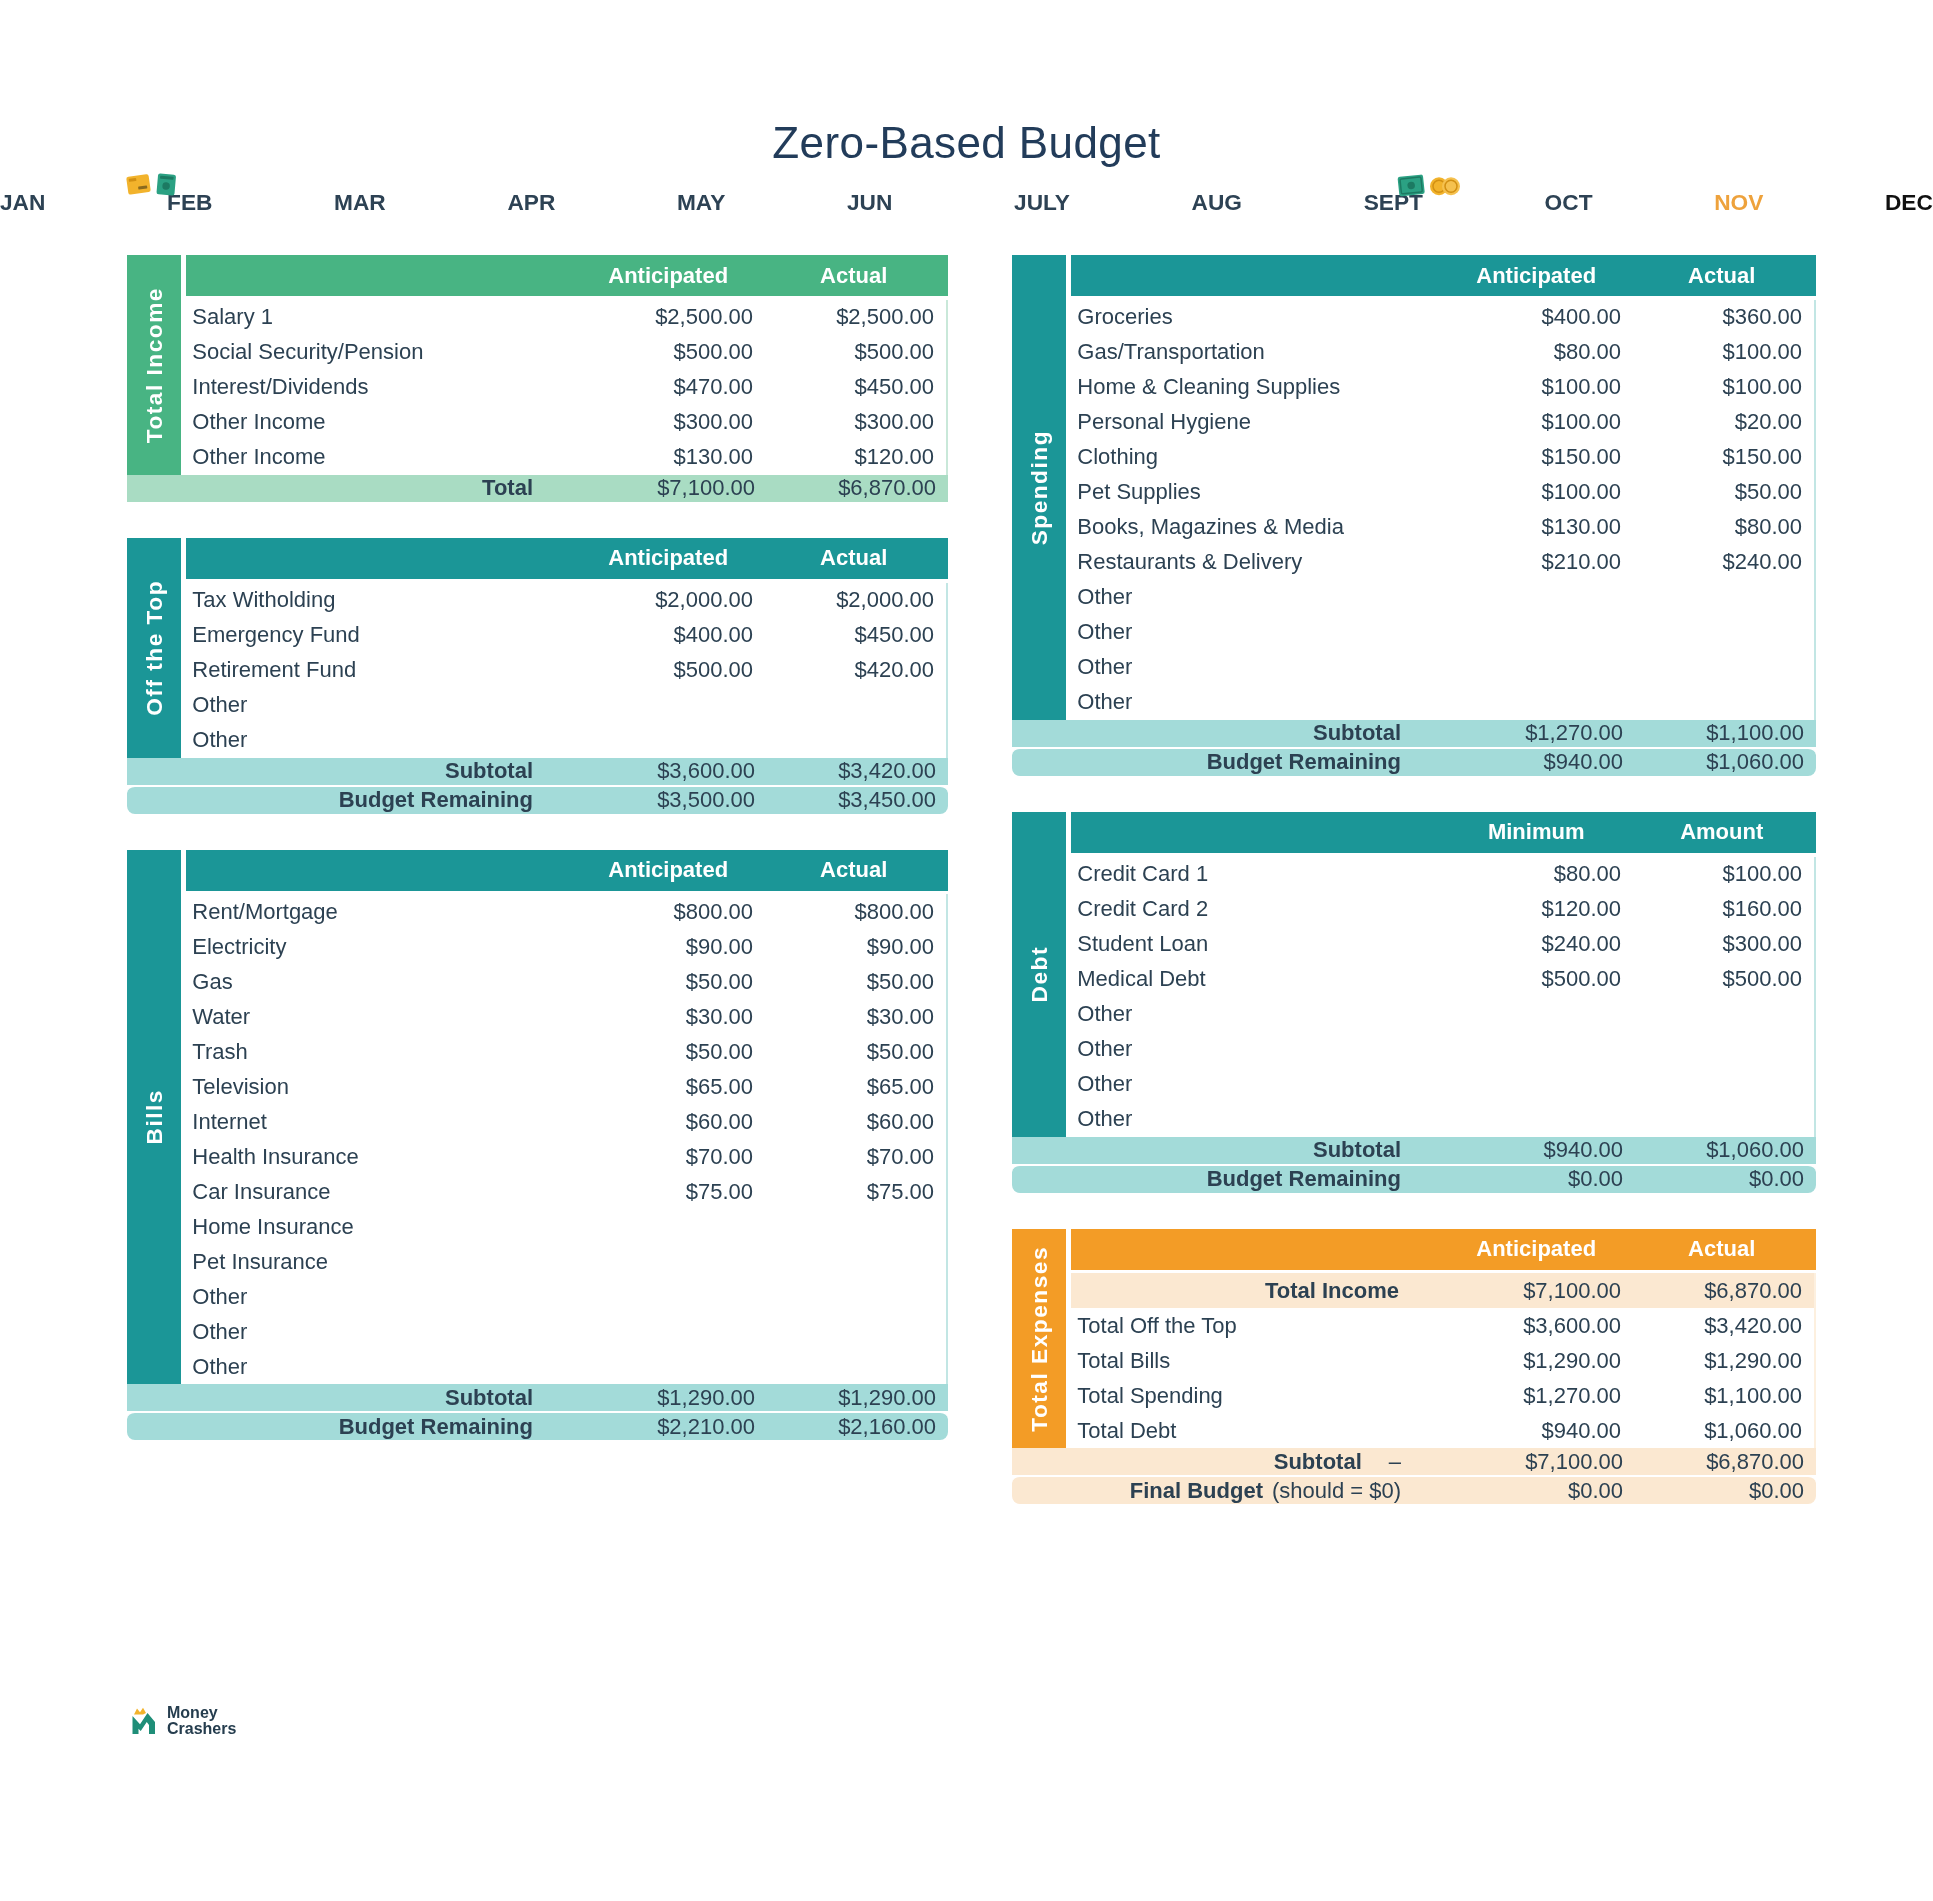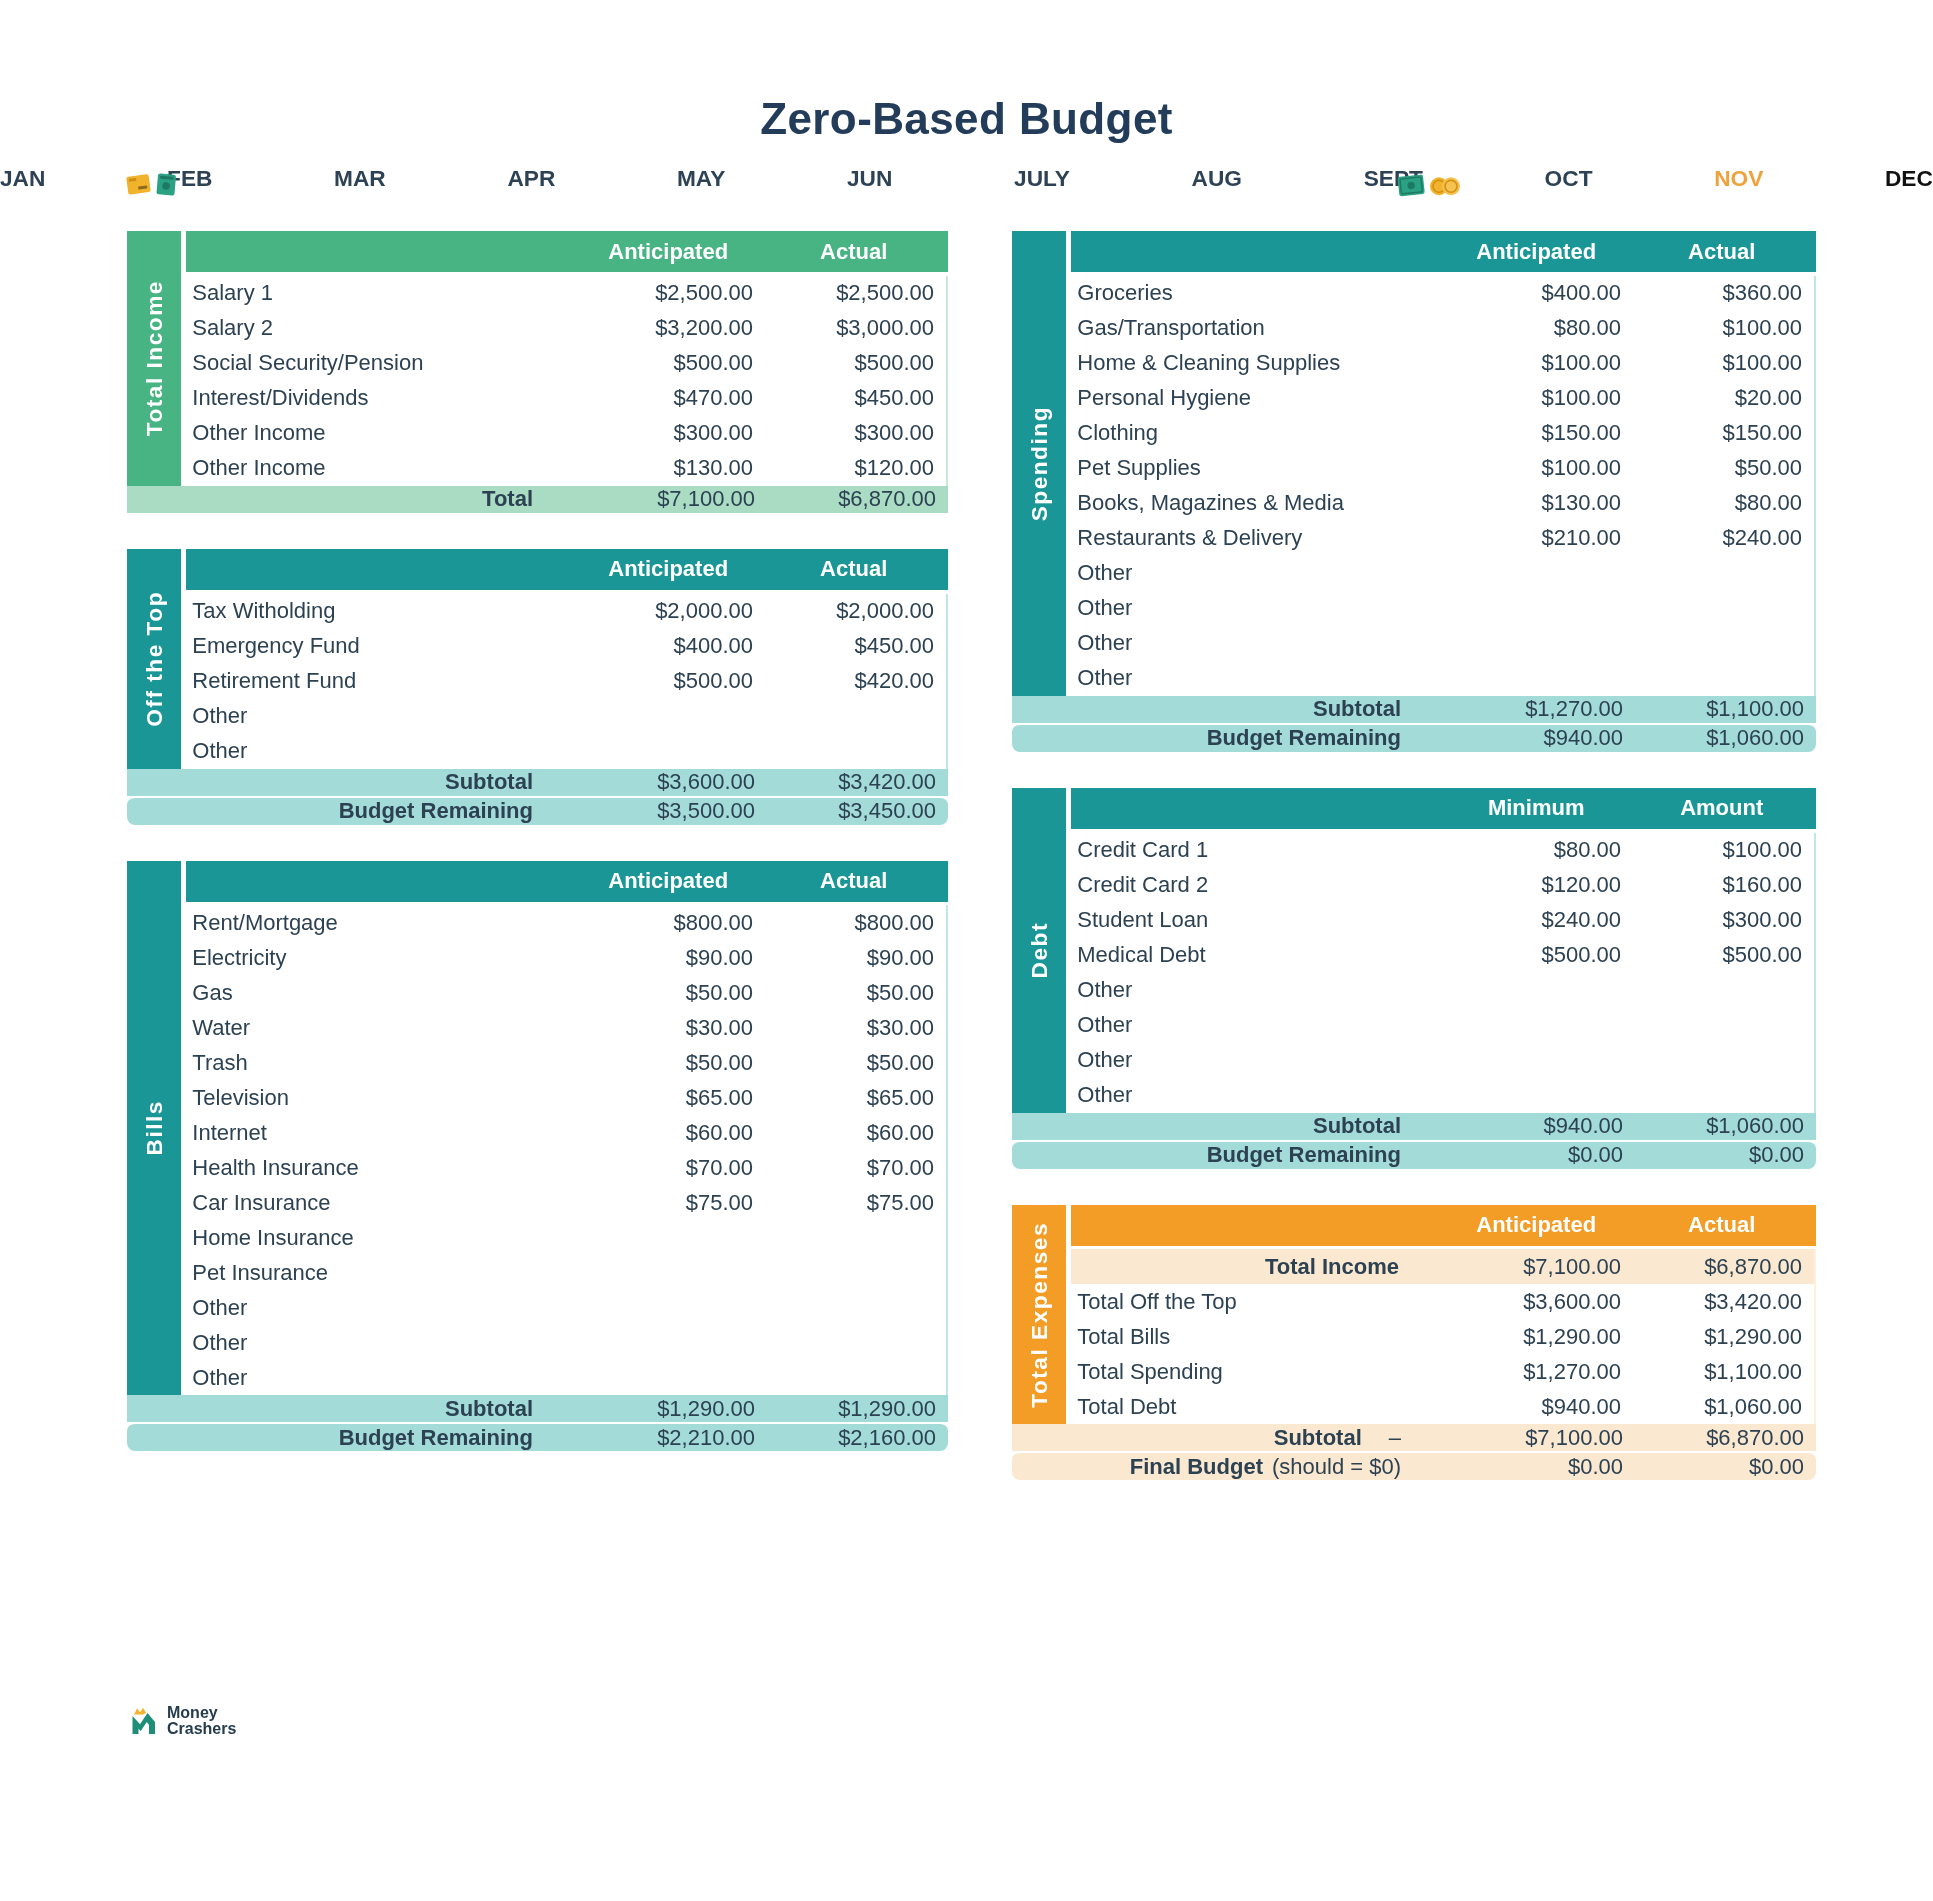--- a/index.html
+++ b/index.html
@@ -4,21 +4,21 @@
 <style>
   html,body{margin:0;padding:0;background:#ffffff;}
   body{font-family:"Liberation Sans","DejaVu Sans",sans-serif;color:#2C4152;}
   .page{position:relative;width:1933px;height:1902px;background:#ffffff;overflow:hidden;}
 
   
   .icons-tl{position:absolute;left:121px;top:165px;}
   .icons-tr{position:absolute;left:1394px;top:168px;}
 
   
-  .title{margin:0;padding-top:94px;text-align:center;font-size:44px;font-weight:bold;color:#223C5A;letter-spacing:0.4px;}
+  .title{margin:0;padding-top:118px;text-align:center;font-size:44px;font-weight:normal;color:#223C5A;letter-spacing:0.4px;}
 
   
   .months{margin-top:21px;display:flex;justify-content:space-between;gap:36px;}
   .month{font-size:22.7px;font-weight:bold;color:#2D4254;cursor:pointer;}
   .month.selected{color:#EEA23C;}
   .month.last{color:#111111;}
 
   
   .columns{display:flex;margin-top:39px;padding-left:127px;}
   .col-left{width:821px;margin-right:64px;flex:none;}
@@ -117,25 +117,20 @@
                 <div class="v">Anticipated</div>
                 <div class="v c2">Actual</div>
               </div>
               <div class="body">
                 <div class="row">
                   <div class="lbl">Salary 1</div>
                   <div class="v">$2,500.00</div>
                   <div class="v c2">$2,500.00</div>
                 </div>
                 <div class="row">
-                  <div class="lbl">Salary 2</div>
-                  <div class="v">$3,200.00</div>
-                  <div class="v c2">$3,000.00</div>
-                </div>
-                <div class="row">
                   <div class="lbl">Social Security/Pension</div>
                   <div class="v">$500.00</div>
                   <div class="v c2">$500.00</div>
                 </div>
                 <div class="row">
                   <div class="lbl">Interest/Dividends</div>
                   <div class="v">$470.00</div>
                   <div class="v c2">$450.00</div>
                 </div>
                 <div class="row">

